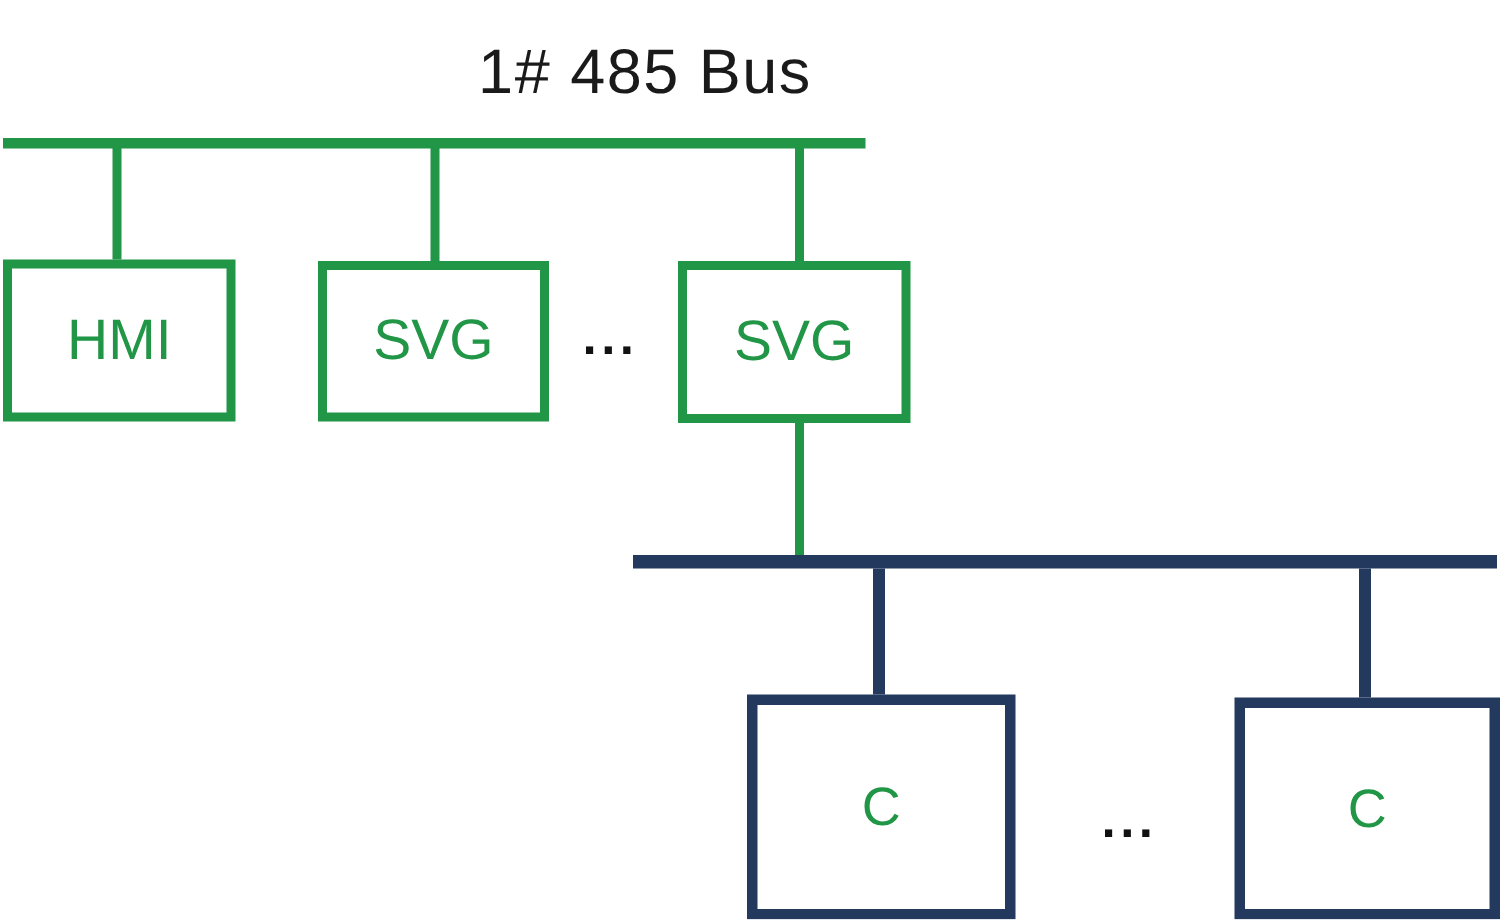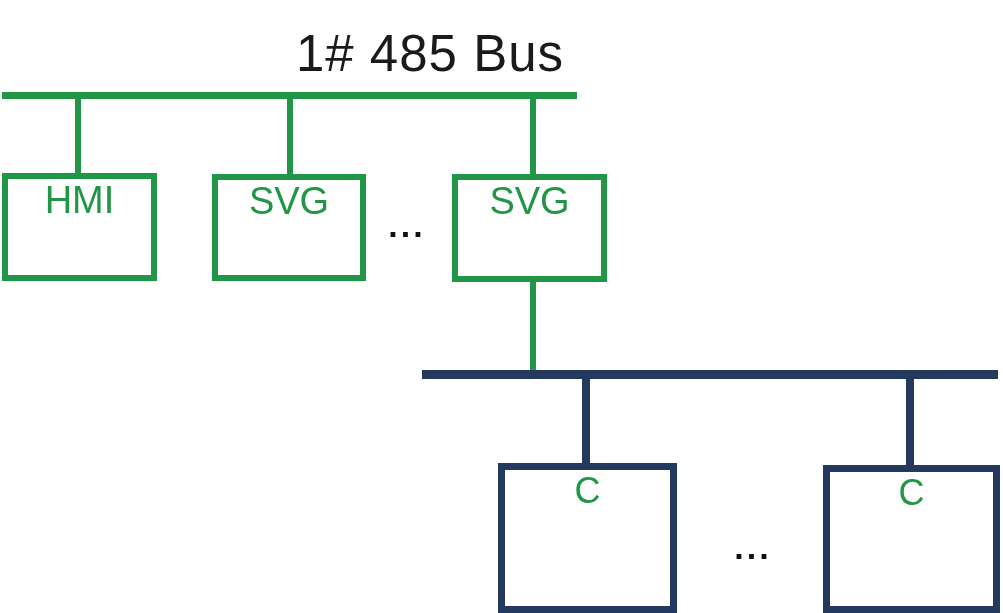--- a/index.html
+++ b/index.html
@@ -13,21 +13,21 @@
   }
 
   
   .bus-title {
     position: absolute;
     color: #1a1a1a;
     font-weight: 300;
     text-align: center;
     white-space: nowrap;
   }
-  #title-485 { left: 280px; top: 24px; width: 300px; font-size: 51px; letter-spacing: 1px; }
+  #title-485 { left: 280px; top: 24px; width: 300px; font-size: 42px; letter-spacing: 1px; }
   #label-do  { left: 869px; top: 310px; width: 120px; font-size: 40px; letter-spacing: 1px; }
 
   
   .hline { position: absolute; }
   #bus-green { left: 2px;   top: 92px;  width: 575px; height: 7px; background: #219646; }
   #bus-navy  { left: 422px; top: 370px; width: 576px; height: 9px; background: #24395E; }
 
   
   .vline { position: absolute; }
   .vline.green { width: 6px; background: #219646; }
@@ -37,21 +37,21 @@
   #gdrop-svg2 { left: 530px; top: 98px;  height: 76px; }
   #gdrop-do   { left: 530px; top: 281px; height: 93px; }
   #ndrop-c1   { left: 582px; top: 379px; height: 86px; }
   #ndrop-c2   { left: 906px; top: 379px; height: 88px; }
 
   
   .node {
     position: absolute;
     background: #ffffff;
     display: flex;
-    align-items: flex-start;
+    align-items: center;
     justify-content: center;
     box-sizing: border-box;
   }
   .node.green { border: 6px solid #219646; color: #219646; font-size: 38px; }
   .node.navy  { border: 7px solid #24395E; color: #219646; font-size: 36px; }
   #box-hmi  { left: 2px;   top: 173px; width: 155px; height: 108px; }
   #box-svg1 { left: 212px; top: 174px; width: 154px; height: 107px; }
   #box-svg2 { left: 452px; top: 174px; width: 155px; height: 108px; }
   #box-c1   { left: 498px; top: 463px; width: 179px; height: 150px; }
   #box-c2   { left: 823px; top: 465px; width: 177px; height: 148px; }

